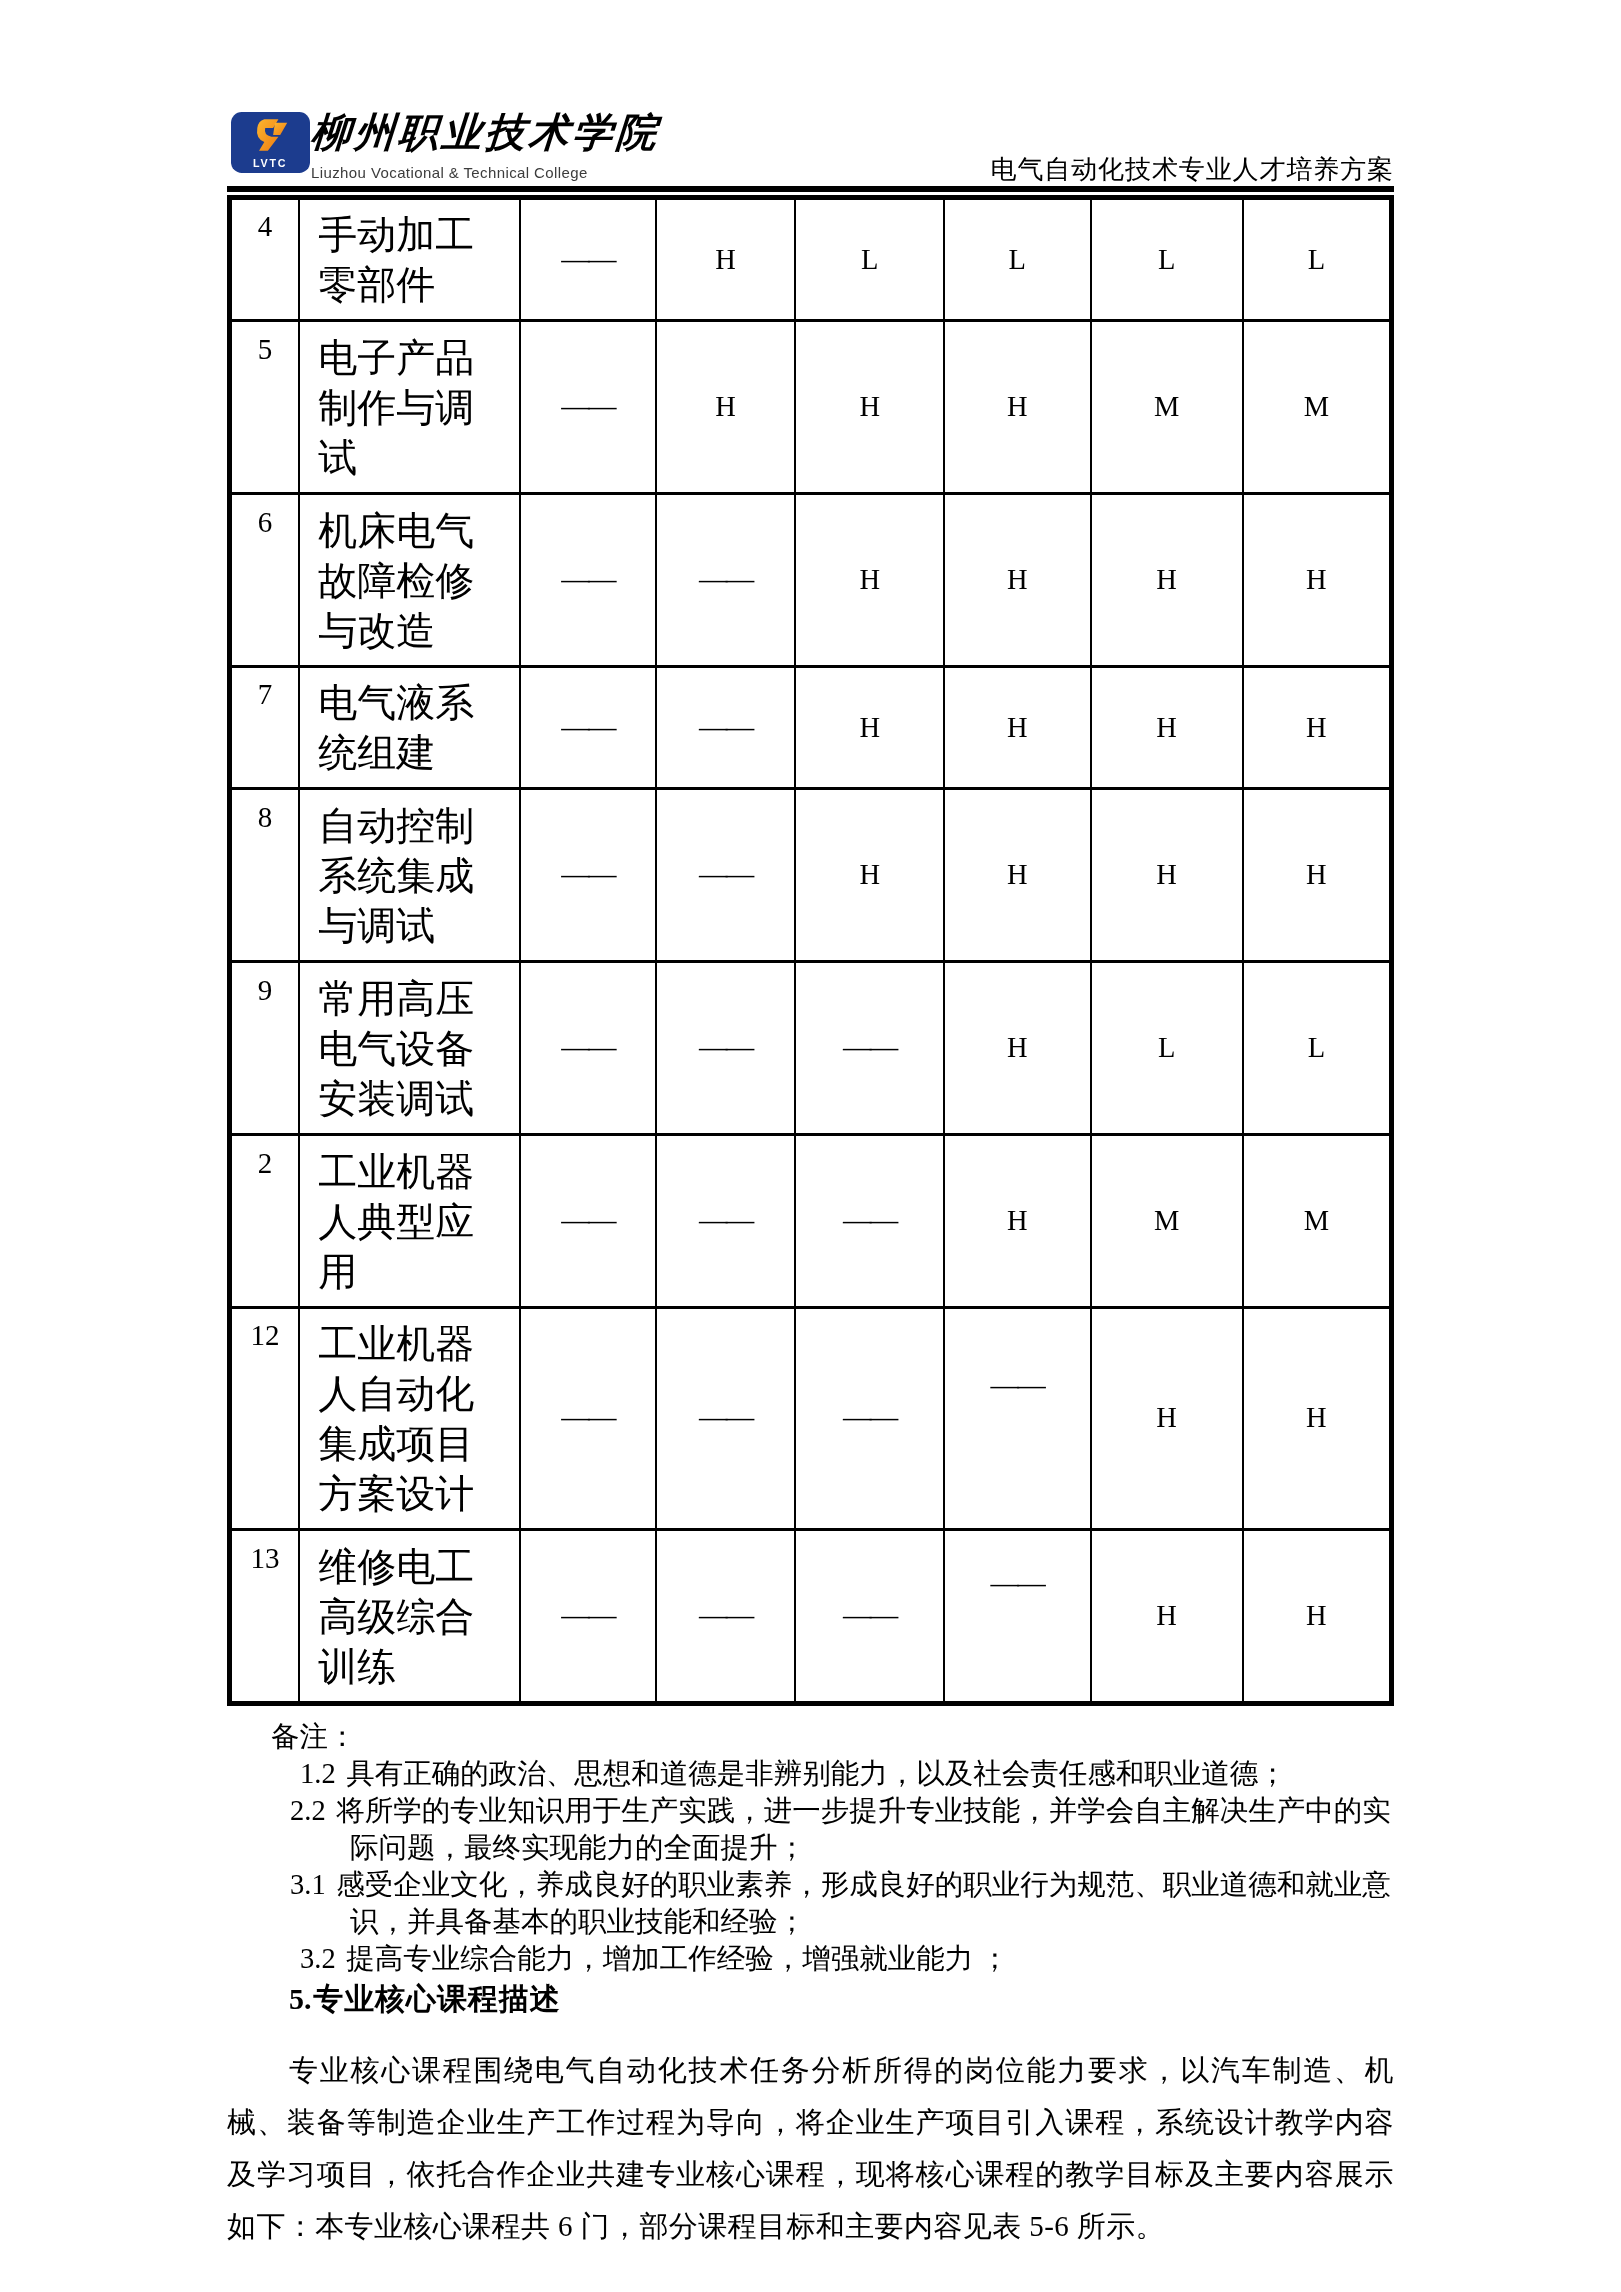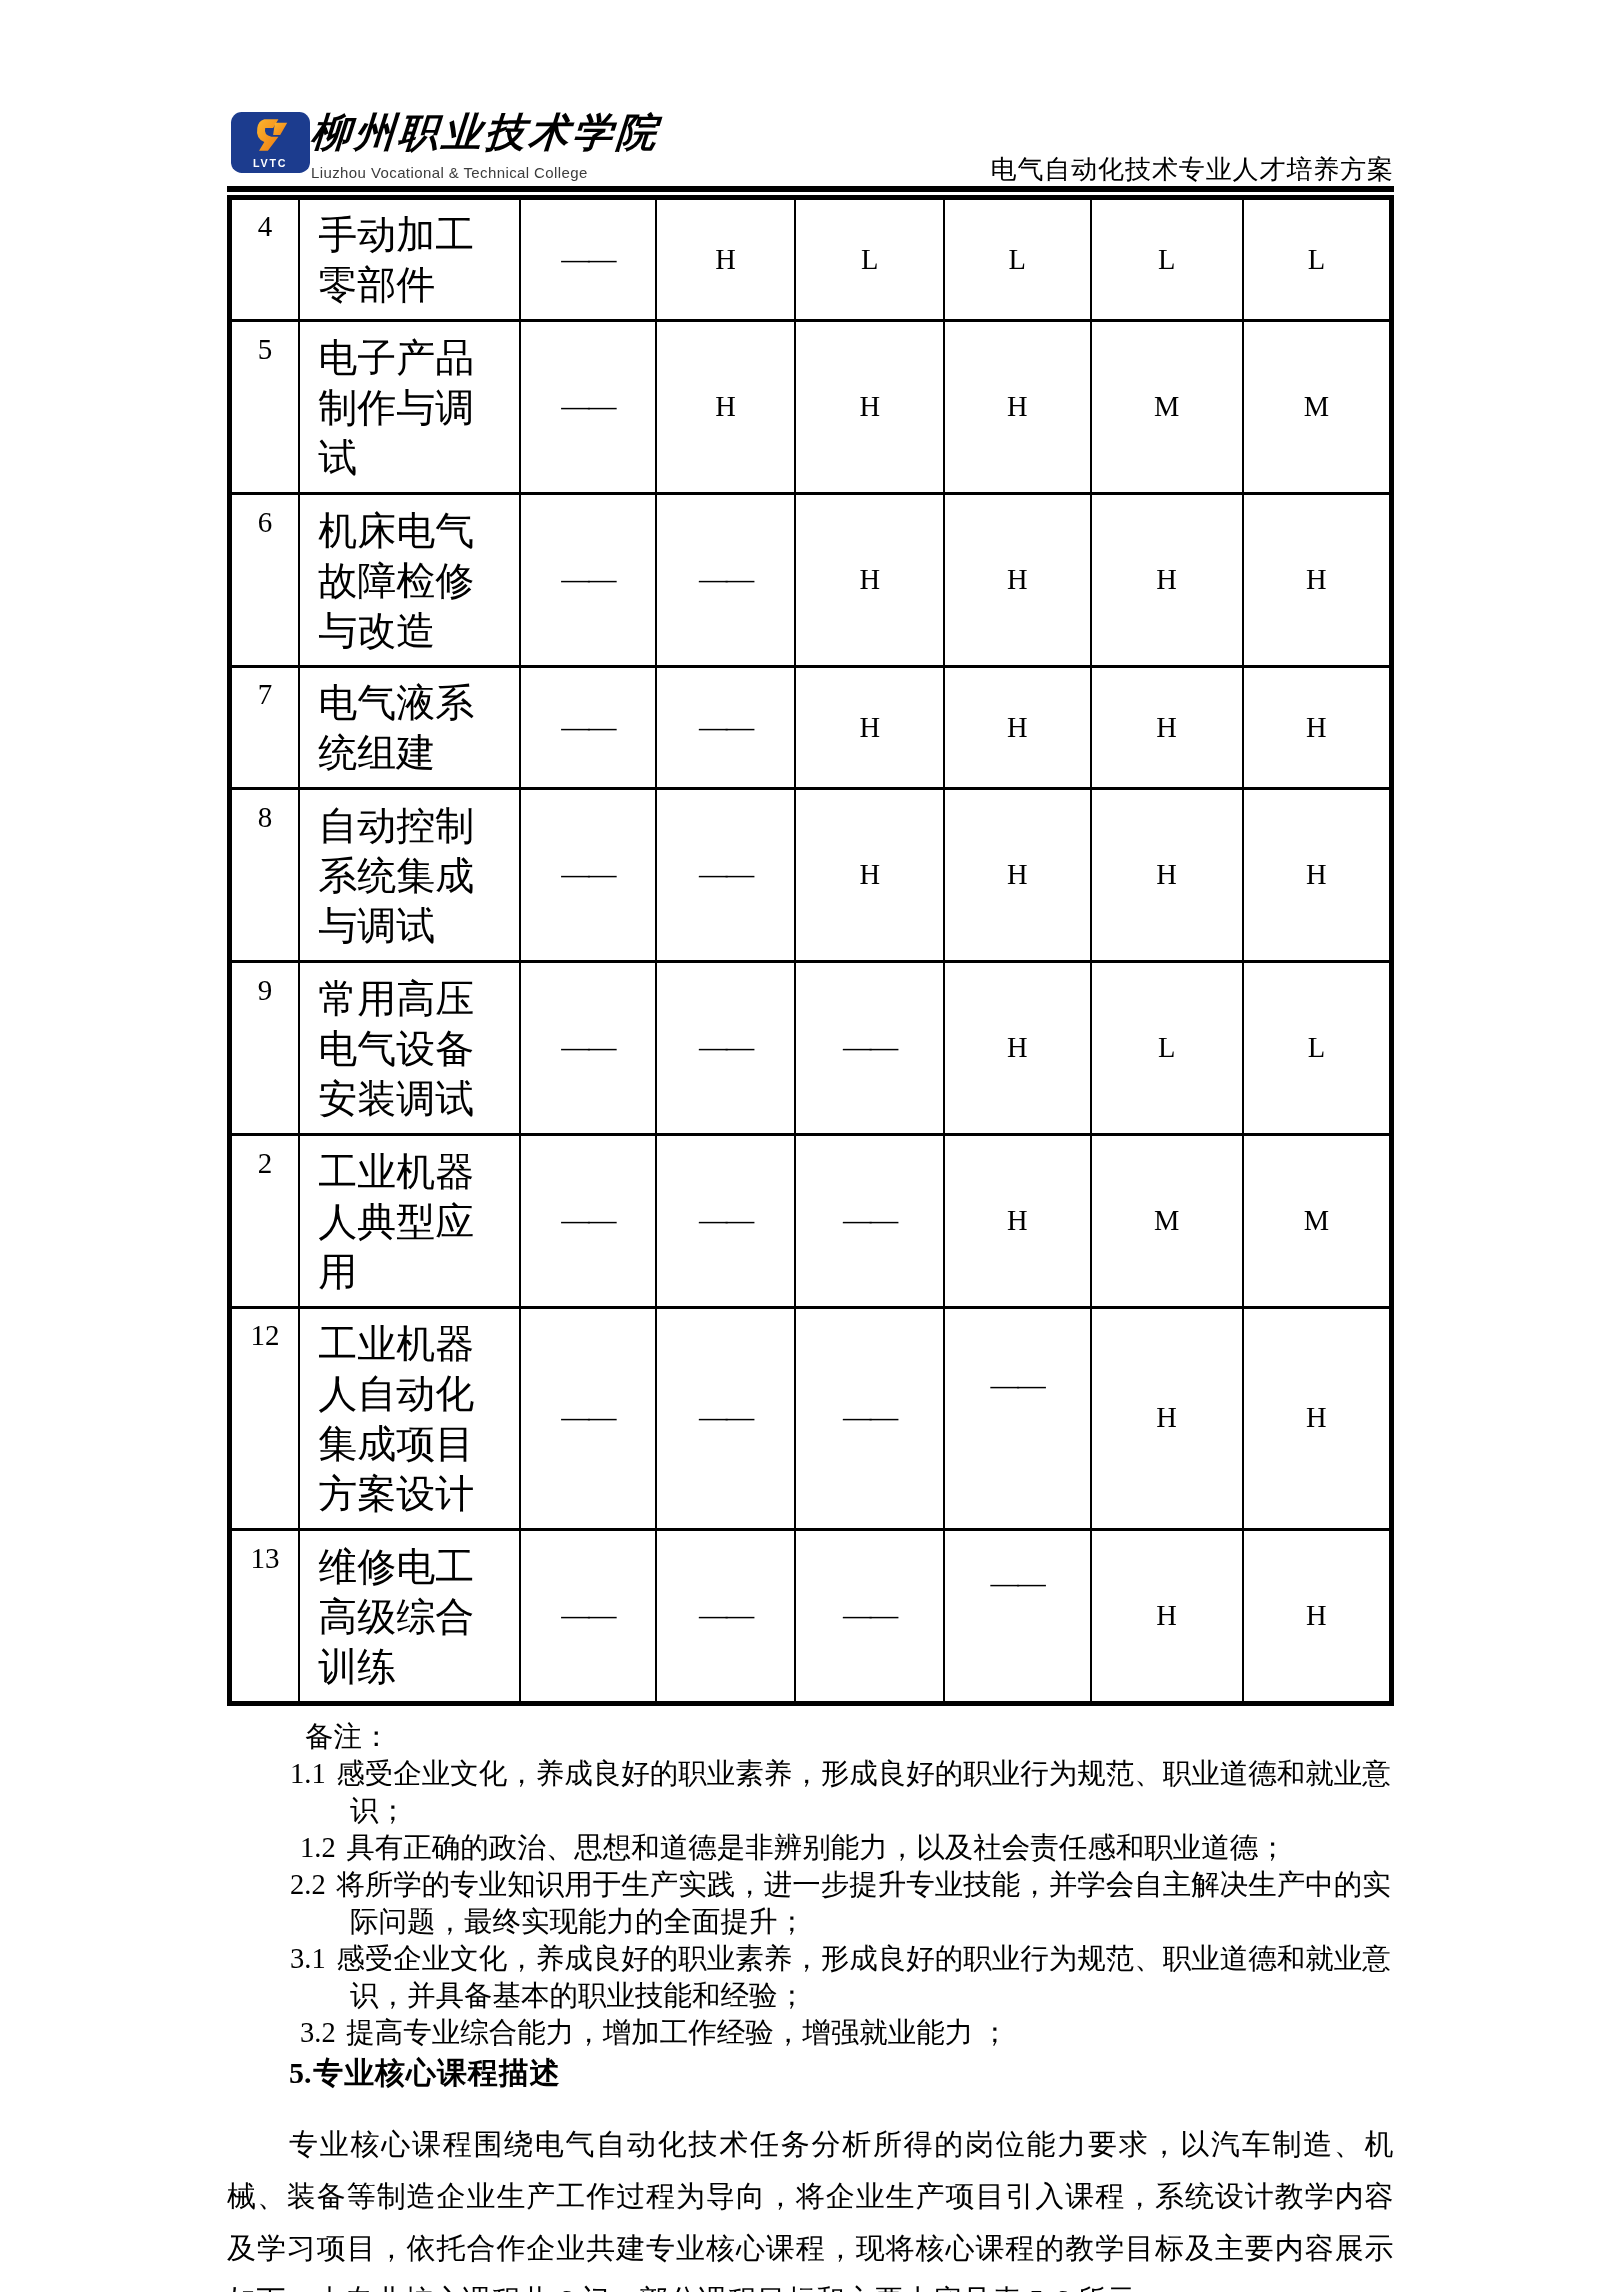--- a/index.html
+++ b/index.html
@@ -67,21 +67,21 @@
     padding: 10.7px 23px 9px 18px;
     font-size: 39px; line-height: 50px;
   }
   td.col-val { text-align: center; vertical-align: middle; font-size: 28.5px; }
   td.col-val span { display: inline-block; }
   td.col-val span.dash { letter-spacing: -1.8px; }
   td.col-val span.raised { position: relative; top: -32px; }
 
   
   .notes { margin-top: 12.5px; font-size: 28.5px; line-height: 37px; }
-  .note-label { margin-left: 78px; }
+  .note-label { margin-left: 44px; }
   .note { padding-left: 123px; }
   .note.a { text-indent: -60px; }
   .note.b { text-indent: -50px; }
   .note .num { margin-right: 10.7px; }
   .notes-heading { margin-left: 62px; margin-top: 2.7px; font-size: 30px; font-weight: bold; }
   .notes-heading .num { font-family: "Liberation Serif", serif; margin-right: 1.8px; }
   .notes-heading .txt { font-family: "Liberation Sans", "DejaVu Sans", sans-serif; letter-spacing: 0.9px; }
 
   
   .body-paragraph {
@@ -225,21 +225,20 @@
             <td class="col-val"><span class="dash raised">——</span></td>
             <td class="col-val"><span>H</span></td>
             <td class="col-val"><span>H</span></td>
           </tr>
         </tbody>
     </table>
 
     <div class="notes">
       <div class="note-label">备注：</div>
       <div id="notes-list">
-          <div class="note a"><span class="num">1.1</span><span class="txt">感受企业文化，养成良好的职业素养，形成良好的职业行为规范、职业道德和就业意识；</span></div>
           <div class="note b"><span class="num">1.2</span><span class="txt">具有正确的政治、思想和道德是非辨别能力，以及社会责任感和职业道德；</span></div>
           <div class="note a"><span class="num">2.2</span><span class="txt">将所学的专业知识用于生产实践，进一步提升专业技能，并学会自主解决生产中的实际问题，最终实现能力的全面提升；</span></div>
           <div class="note a"><span class="num">3.1</span><span class="txt">感受企业文化，养成良好的职业素养，形成良好的职业行为规范、职业道德和就业意识，并具备基本的职业技能和经验；</span></div>
           <div class="note b"><span class="num">3.2</span><span class="txt">提高专业综合能力，增加工作经验，增强就业能力 ；</span></div>
         </div>
       <div class="notes-heading">
         <span class="num">5.</span><span class="txt">专业核心课程描述</span>
       </div>
     </div>
 

